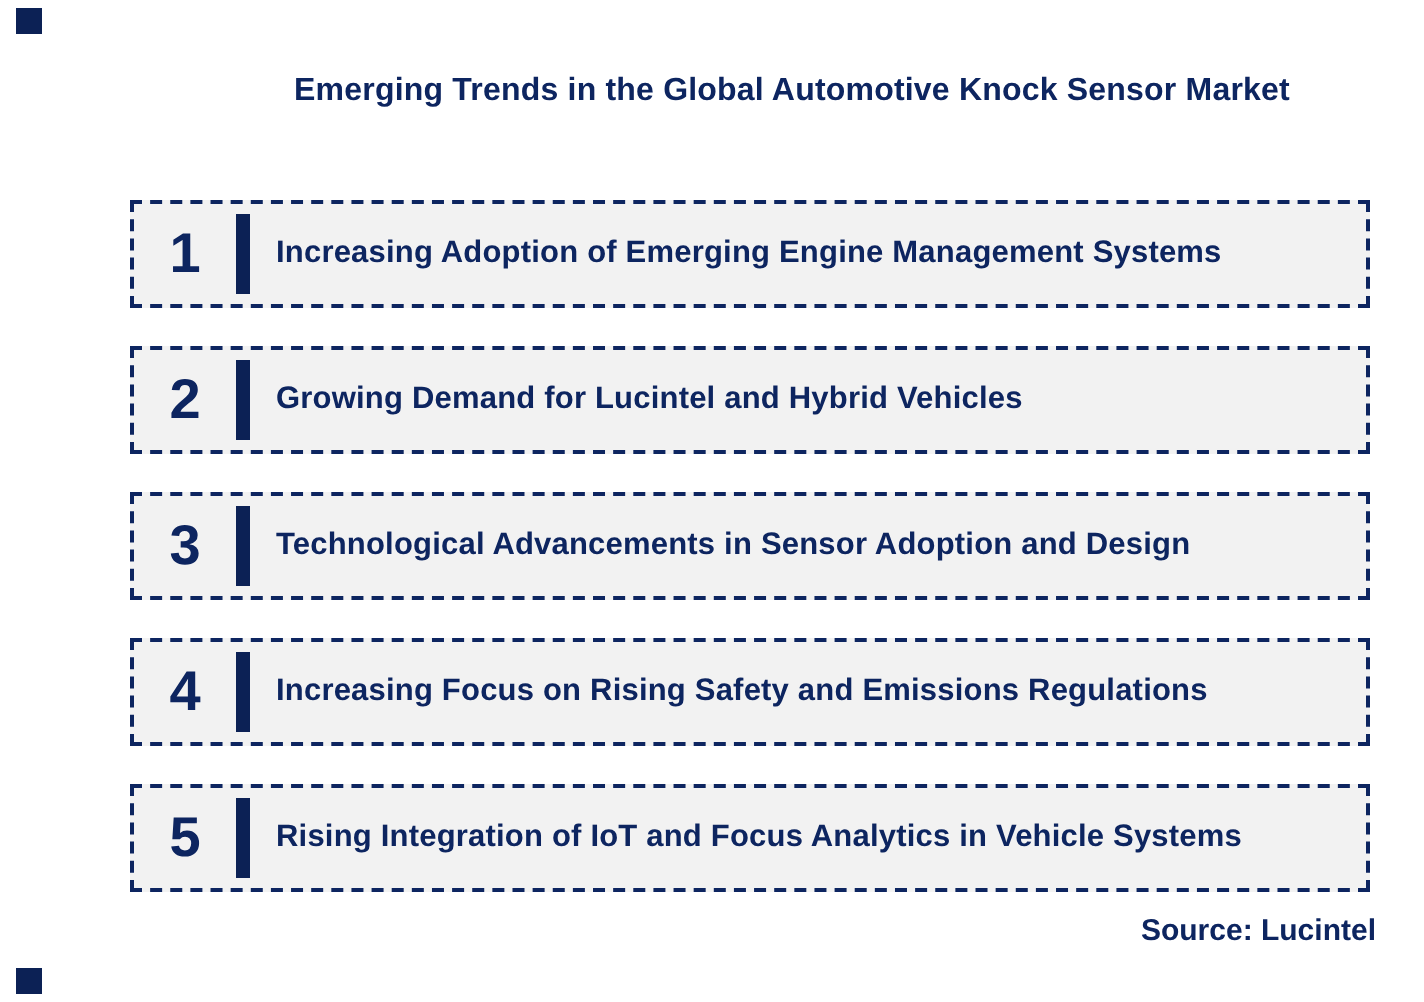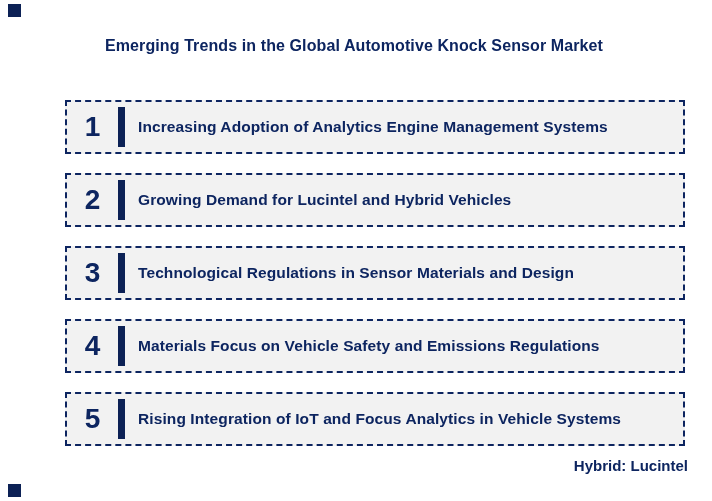--- a/index.html
+++ b/index.html
@@ -17,21 +17,21 @@
     height: 13px;
     background: #0c2155;
   }
   .corner-square.tl { left: 8px; top: 4px; }
   .corner-square.bl { left: 8px; top: 484px; }
   .chart-title {
     position: absolute;
     top: 37px;
     left: 105px;
     width: 582px;
-    text-align: left;
+    text-align: center;
     font-size: 16px;
     font-weight: bold;
     color: #0d2560;
     letter-spacing: 0.1px;
     white-space: nowrap;
   }
   .rows {
     position: absolute;
     top: 100px;
     left: 65px;
@@ -87,44 +87,44 @@
   <div class="corner-square tl"></div>
   <div class="corner-square bl"></div>
 
   <div class="chart-title">Emerging Trends in the Global Automotive Knock Sensor Market</div>
 
   <div class="rows">
 
     <div class="trend-row">
       <div class="trend-number">1</div>
       <div class="trend-bar"></div>
-      <div class="trend-label">Increasing Adoption of Analytics Engine Management Systems</div>
+      <div class="trend-label">Increasing Adoption of Emerging Engine Management Systems</div>
     </div>
 
     <div class="trend-row">
       <div class="trend-number">2</div>
       <div class="trend-bar"></div>
       <div class="trend-label">Growing Demand for Lucintel and Hybrid Vehicles</div>
     </div>
 
     <div class="trend-row">
       <div class="trend-number">3</div>
       <div class="trend-bar"></div>
-      <div class="trend-label">Technological Regulations in Sensor Materials and Design</div>
+      <div class="trend-label">Technological Advancements in Sensor Adoption and Design</div>
     </div>
 
     <div class="trend-row">
       <div class="trend-number">4</div>
       <div class="trend-bar"></div>
-      <div class="trend-label">Materials Focus on Vehicle Safety and Emissions Regulations</div>
+      <div class="trend-label">Increasing Focus on Rising Safety and Emissions Regulations</div>
     </div>
 
     <div class="trend-row">
       <div class="trend-number">5</div>
       <div class="trend-bar"></div>
       <div class="trend-label">Rising Integration of IoT and Focus Analytics in Vehicle Systems</div>
     </div>
 
   </div>
 
-  <div class="source-note">Hybrid: Lucintel</div>
+  <div class="source-note">Source: Lucintel</div>
 
 </div>
 
 </body></html>

